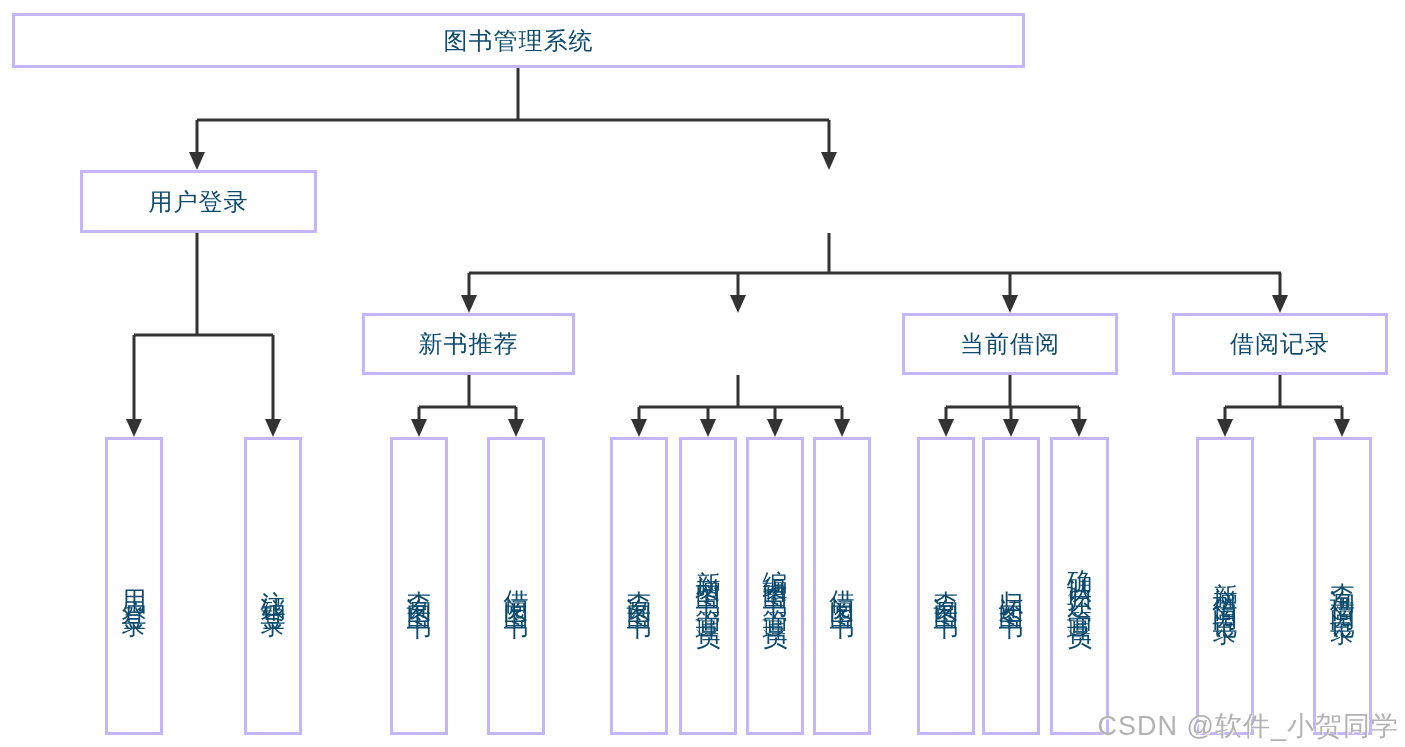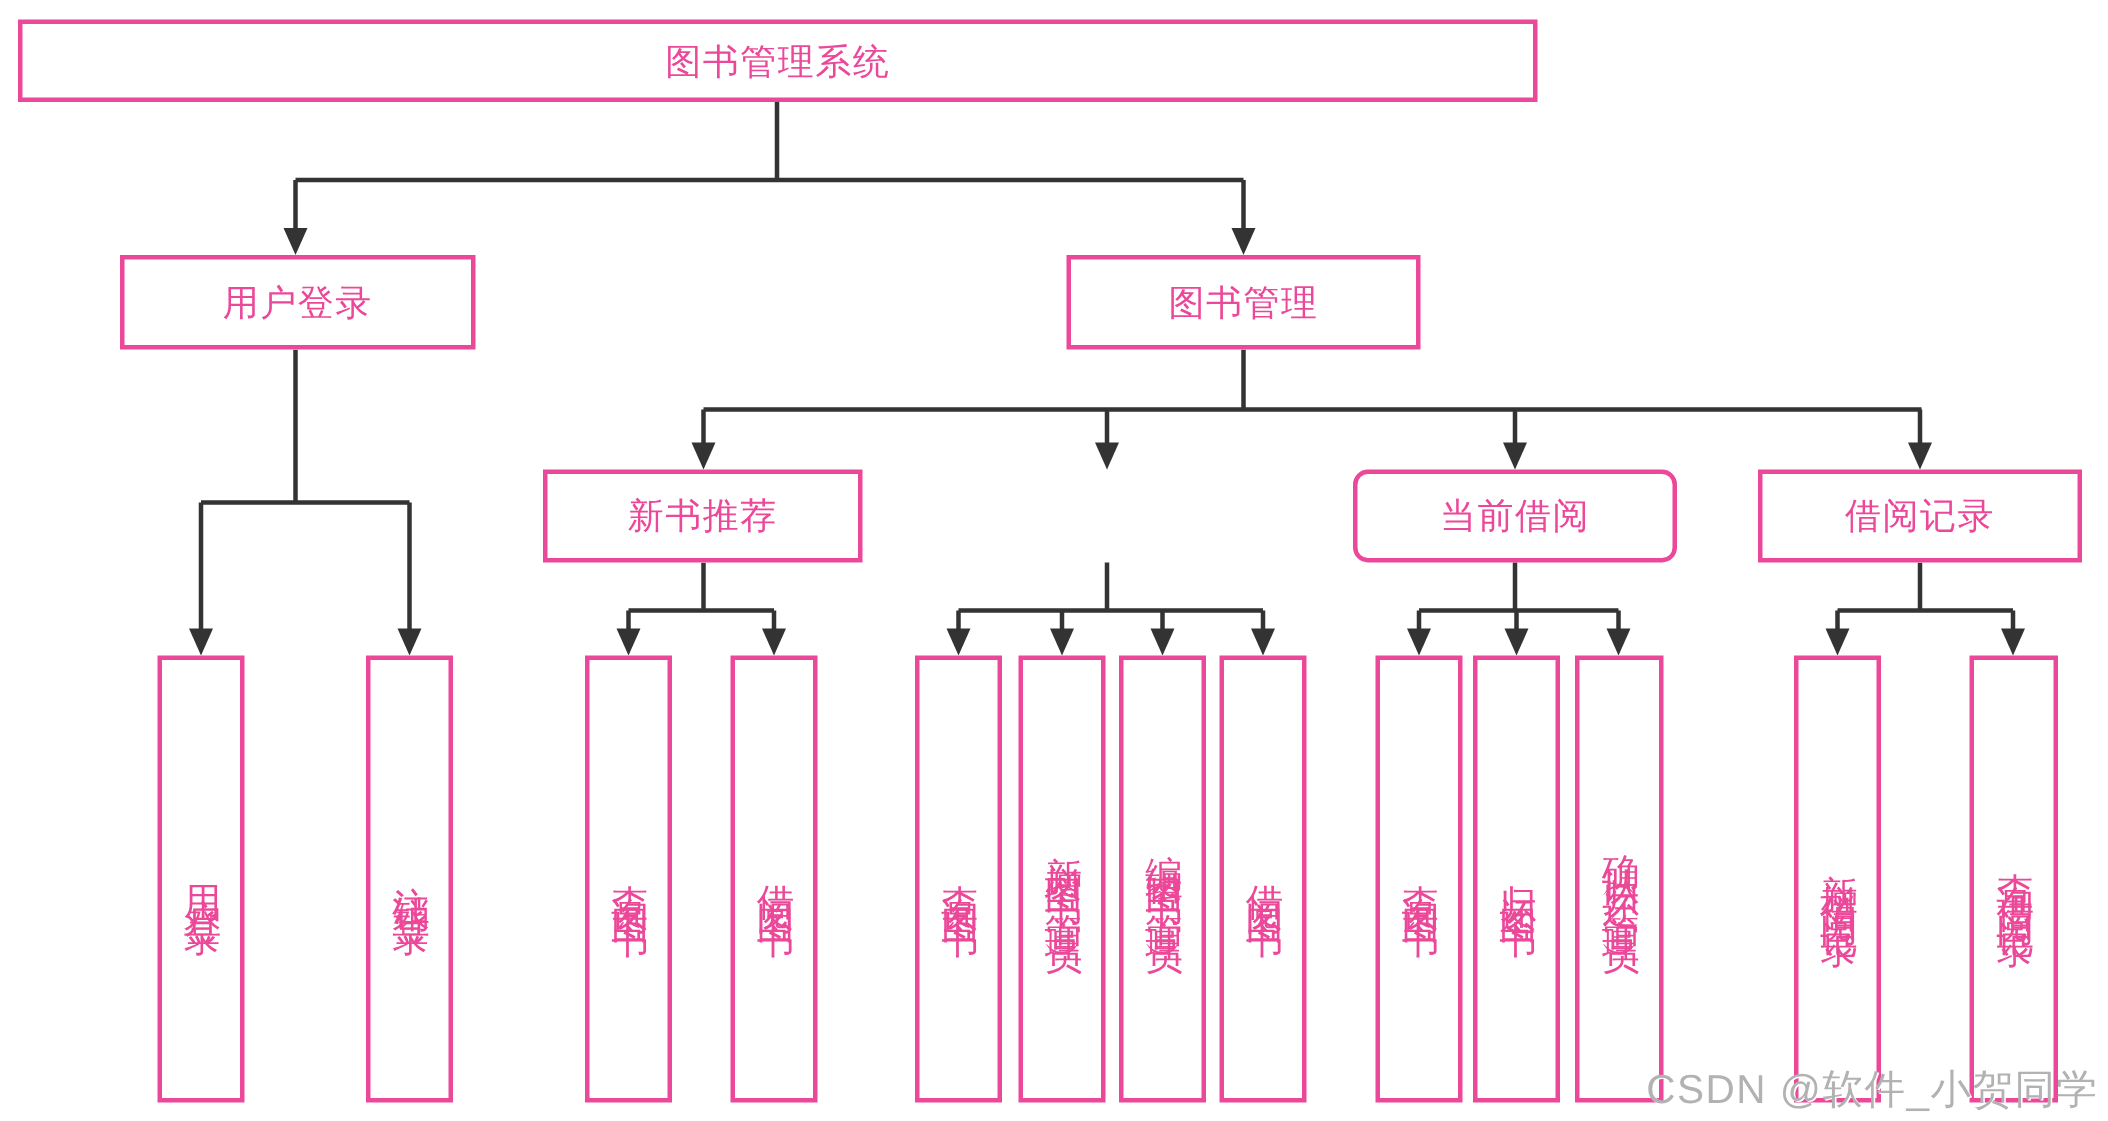--- a/index.html
+++ b/index.html
@@ -13,26 +13,26 @@
   }
   .connectors {
     position: absolute;
     left: 0; top: 0;
     width: 1405px; height: 747px;
     z-index: 1;
   }
   .box {
     position: absolute;
     box-sizing: border-box;
-    border: 3px solid #ec4899;
+    border: 3px solid #c4b5fd;
     background: #ffffff;
     display: flex;
     align-items: center;
     justify-content: center;
-    color: #ec4899;
+    color: #0c4a6e;
     font-size: 24px;
     letter-spacing: 1px;
     z-index: 2;
     white-space: nowrap;
   }
   .vbox {
     writing-mode: vertical-rl;
     text-orientation: mixed;
     font-size: 25px;
     letter-spacing: 8px;
@@ -84,24 +84,23 @@
       <polygon points="1003,419 1019,419 1011,437"></polygon>
       <polygon points="1071,419 1087,419 1079,437"></polygon>
       <polygon points="1217,419 1233,419 1225,437"></polygon>
       <polygon points="1334,419 1350,419 1342,437"></polygon>
     </g>
   </svg>
 
   <div class="box" style="left:12px; top:13px; width:1013px; height:55px;">图书管理系统</div>
 
   <div class="box" style="left:80px; top:170px; width:237px; height:63px;">用户登录</div>
-  <div class="box" style="left:711px; top:170px; width:236px; height:63px;">图书管理</div>
 
   <div class="box" style="left:362px; top:313px; width:213px; height:62px;">新书推荐</div>
-  <div class="box" style="left:902px; top:313px; width:216px; height:62px;border-radius:10px;">当前借阅</div>
+  <div class="box" style="left:902px; top:313px; width:216px; height:62px;">当前借阅</div>
   <div class="box" style="left:1172px; top:313px; width:216px; height:62px;">借阅记录</div>
 
   <div class="box vbox" style="left:105px; top:437px; width:58px; height:298px;">用户登录</div>
   <div class="box vbox" style="left:244px; top:437px; width:58px; height:298px;">注销登录</div>
 
   <div class="box vbox" style="left:390px; top:437px; width:58px; height:298px;">查询图书</div>
   <div class="box vbox" style="left:487px; top:437px; width:58px; height:298px;">借阅图书</div>
 
   <div class="box vbox" style="left:610px; top:437px; width:58px; height:298px;">查询图书</div>
   <div class="box vbox" style="left:679px; top:437px; width:58px; height:298px;">新增图书（管理员）</div>

